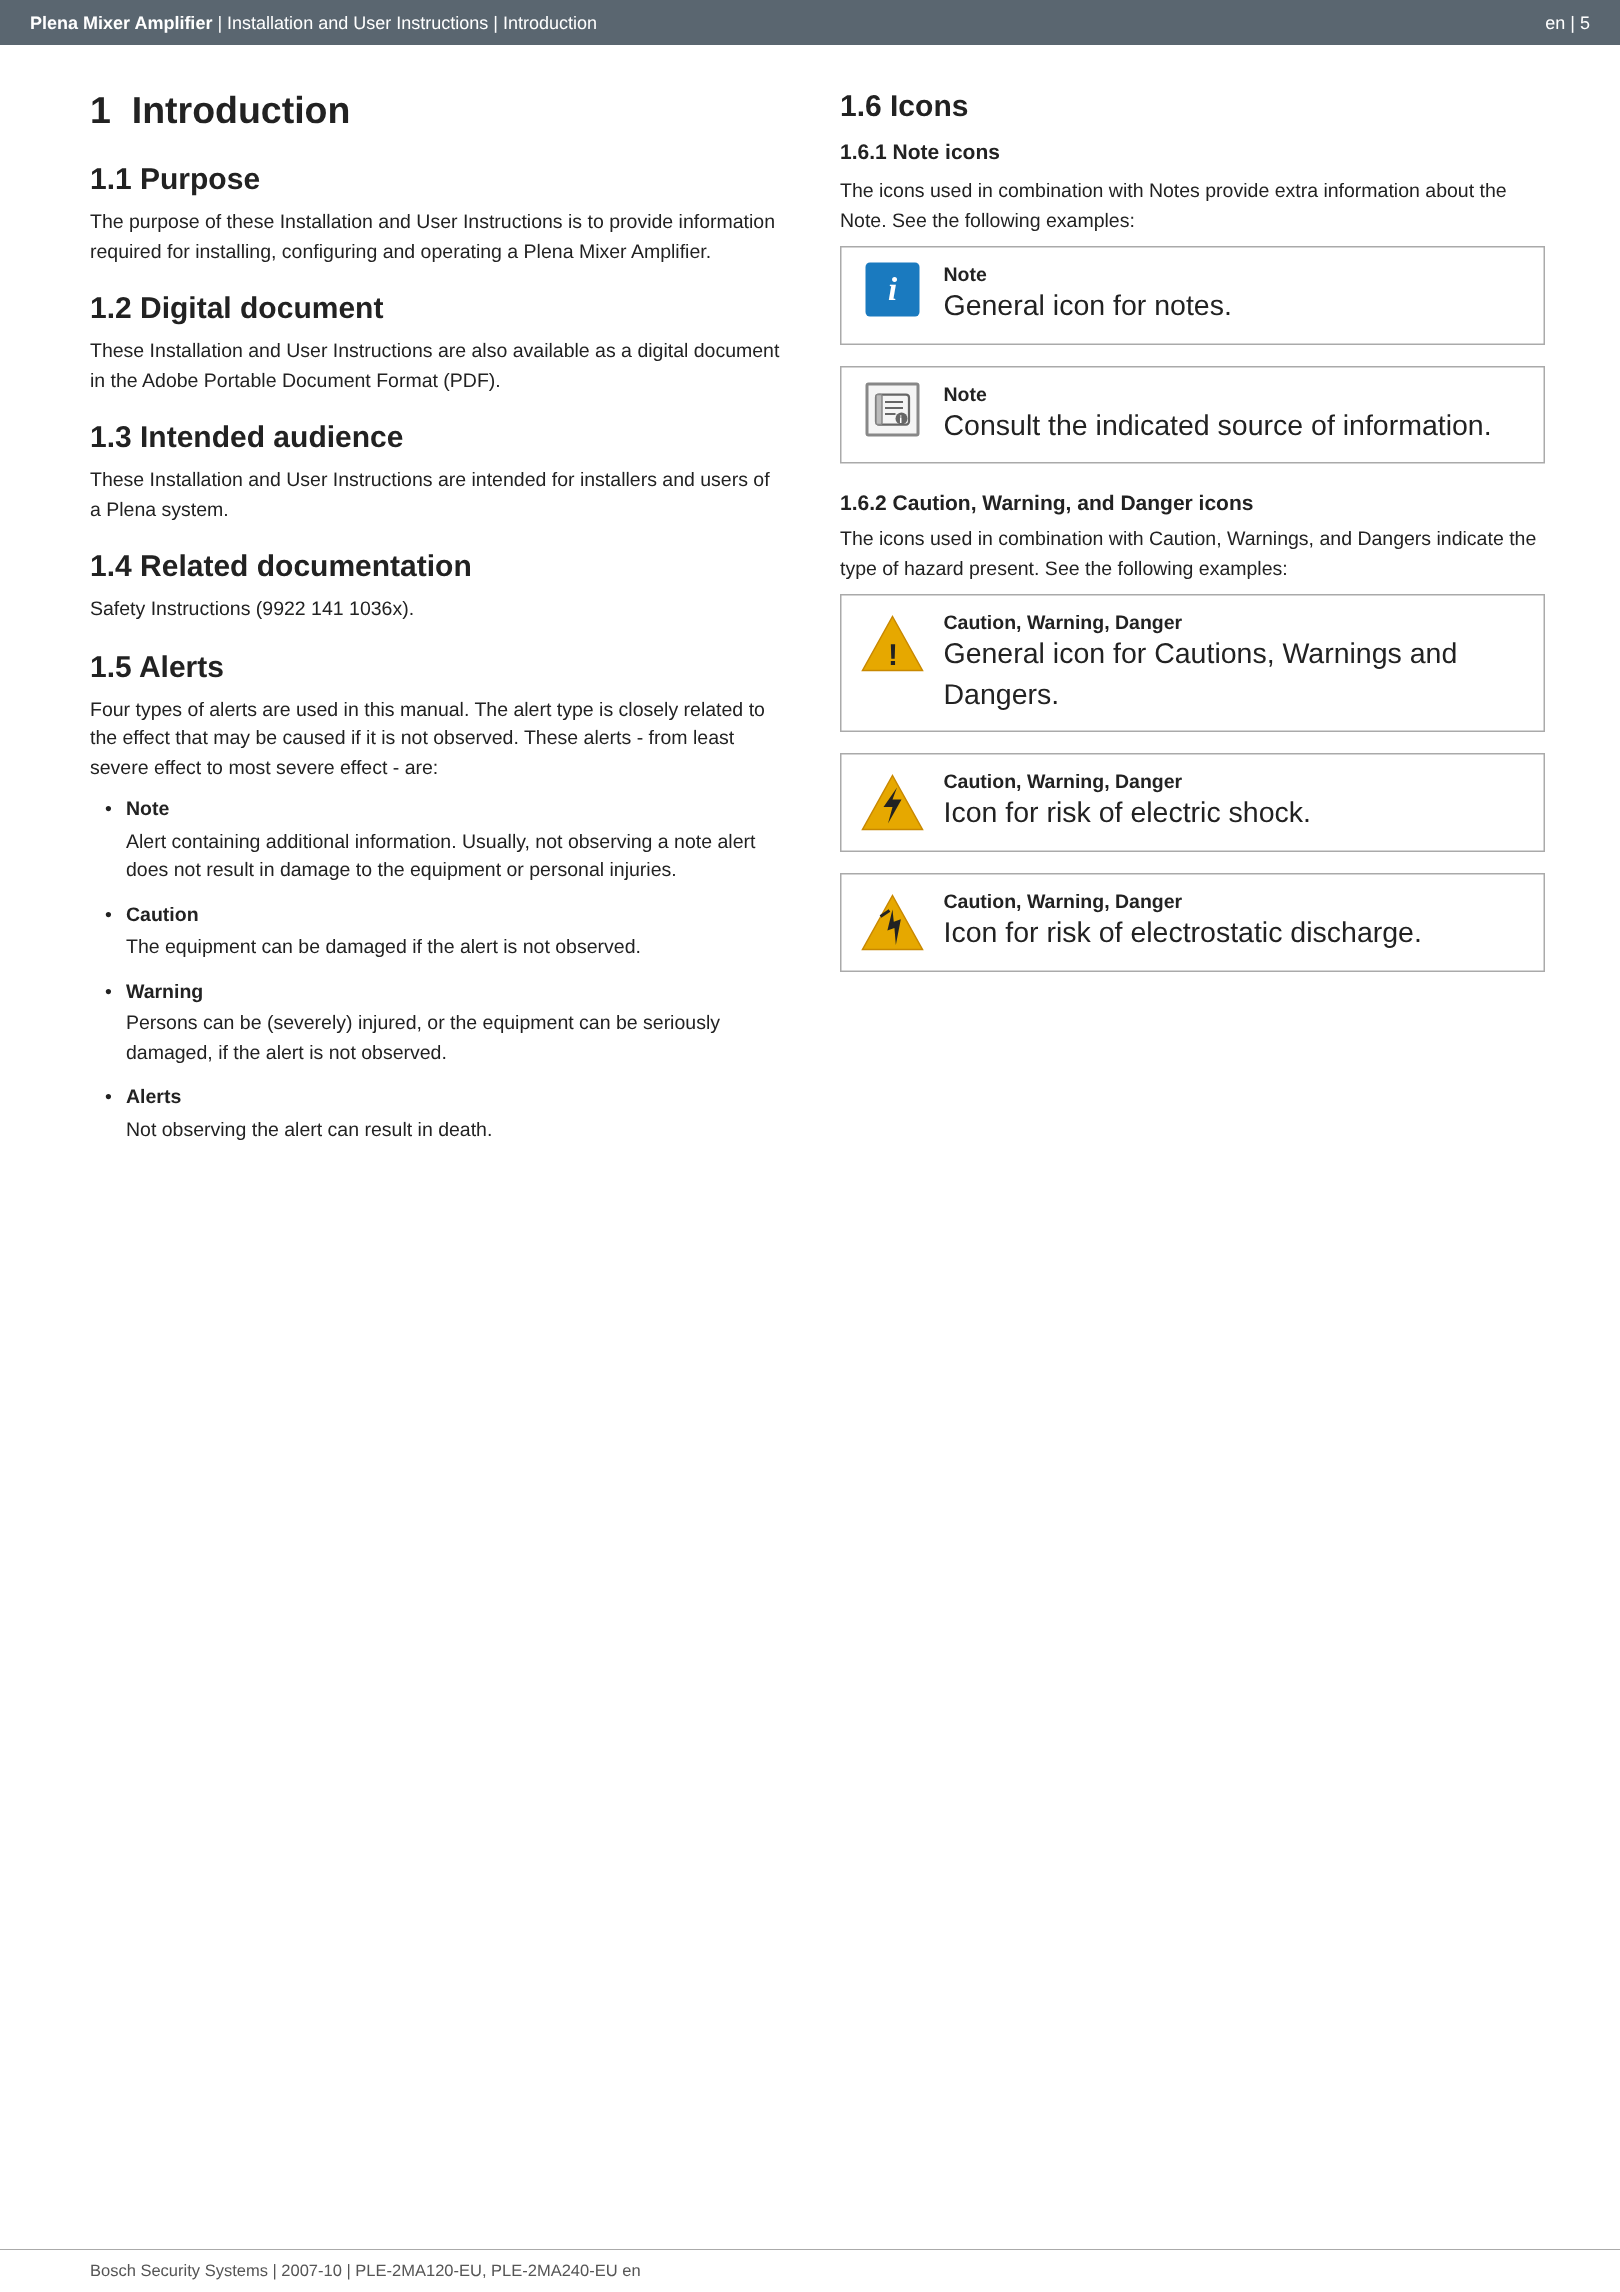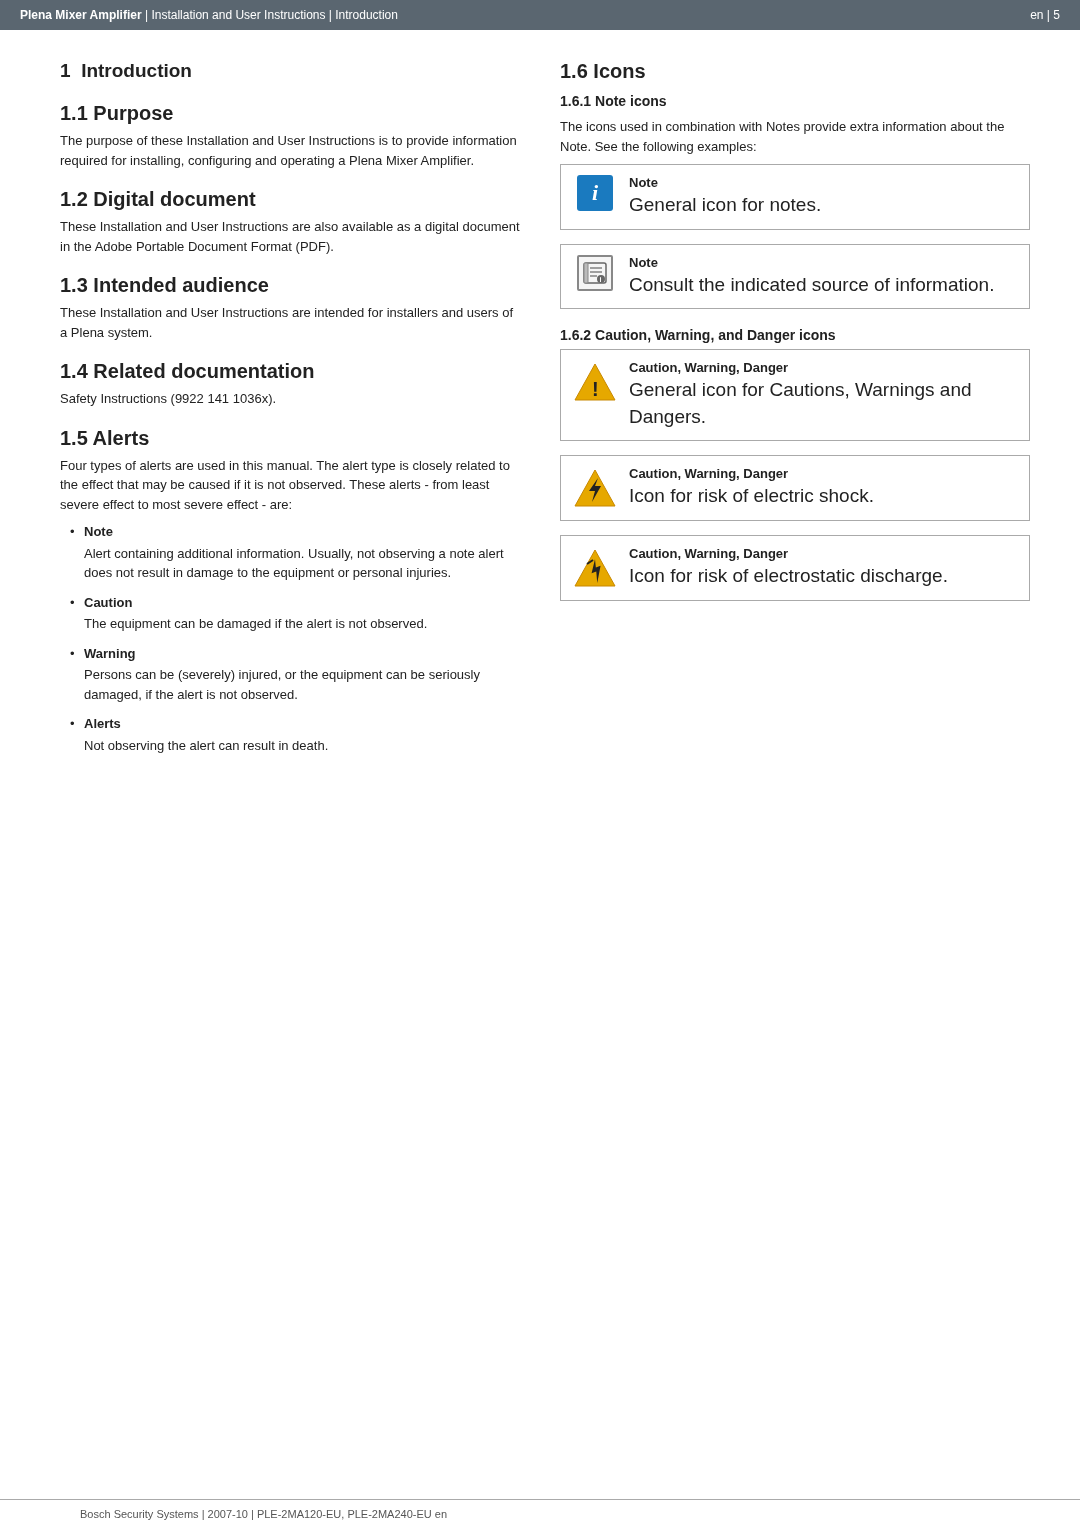--- a/index.html
+++ b/index.html
@@ -42,21 +42,21 @@
       flex-shrink: 0;
     }
 
     
     .right-col {
       flex: 1;
     }
 
     
     .chapter-title {
-      font-size: 19px;
+      font-size: 25px;
       font-weight: bold;
       color: #222;
       margin-bottom: 20px;
       border-bottom: none;
     }
 
     
     .section-title {
       font-size: 20px;
       font-weight: bold;
@@ -161,21 +161,21 @@
       background: #f5f5f5;
     }
 
     
     .page-footer {
       position: fixed;
       bottom: 0;
       left: 0;
       width: 1080px;
       border-top: 1px solid #aaa;
-      padding: 8px 80px;
+      padding: 8px 60px;
       font-size: 11px;
       color: #555;
       background: #fff;
     }
 
     .right-col .section-title-large {
       font-size: 20px;
       font-weight: bold;
       margin-bottom: 10px;
     }
@@ -284,20 +284,21 @@
           </svg>
         </div>
       </div>
       <div class="icon-text-area">
         <div class="icon-label">Note</div>
         <div class="icon-desc">Consult the indicated source of information.</div>
       </div>
     </div>
 
     <h3 class="subsec2-title">1.6.2   Caution, Warning, and Danger icons</h3>
+    <p class="body-text">The icons used in combination with Caution, Warnings, and Dangers indicate the type of hazard present. See the following examples:</p>
 
     <div class="icon-box">
       <div class="icon-area">
         <svg width="44" height="44" viewBox="0 0 44 44">
           <polygon points="22,4 42,40 2,40" fill="#e6a800" stroke="#c88800" stroke-width="1"></polygon>
           <text x="19" y="36" fill="#222" font-size="20" font-weight="bold">!</text>
         </svg>
       </div>
       <div class="icon-text-area">
         <div class="icon-label">Caution, Warning, Danger</div>

